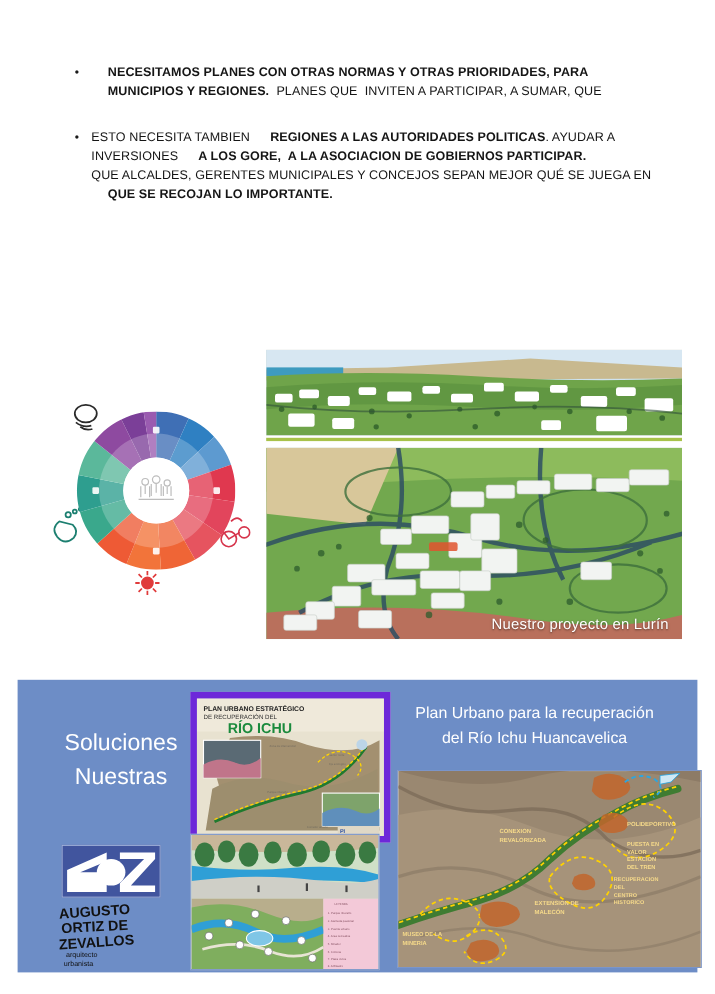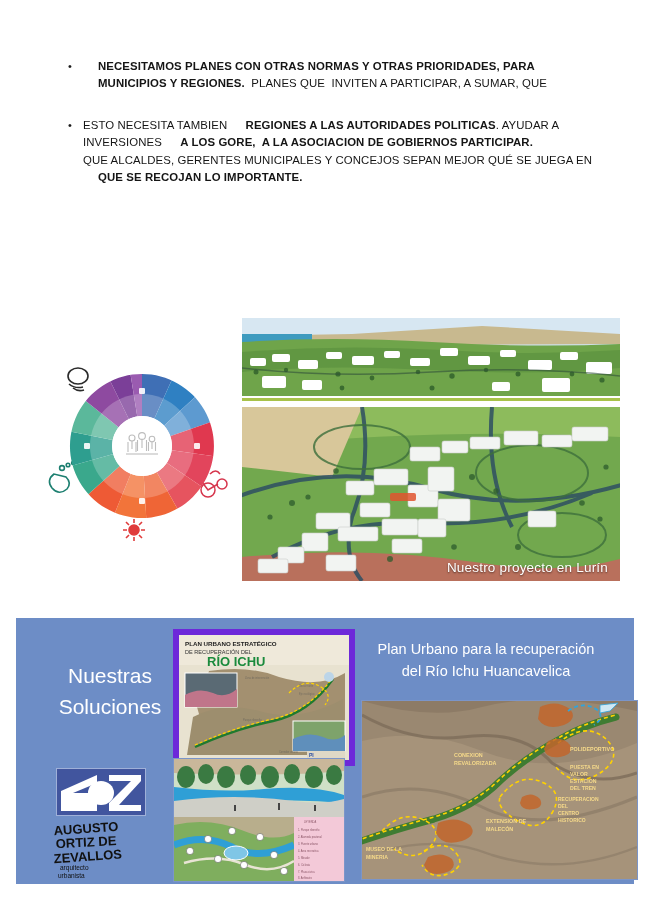--- a/index.html
+++ b/index.html
@@ -293,22 +293,22 @@
         </g>
       </svg>
       <div class="cap-lurin">Nuestro proyecto en Lurín</div>
     </div>
 
   </div>
 
   <div class="panel">
 
     <div class="panel-title">
+      <div>Soluciones</div>
       <div>Nuestras</div>
-      <div>Soluciones</div>
     </div>
 
     <div class="panel-head">
       <div>Plan Urbano para la  recuperación</div>
       <div>del Río Ichu  Huancavelica</div>
     </div>
 
     <div class="logo">
       <div class="logo-mark">
         <svg width="88" height="46" viewBox="0 0 88 46">

